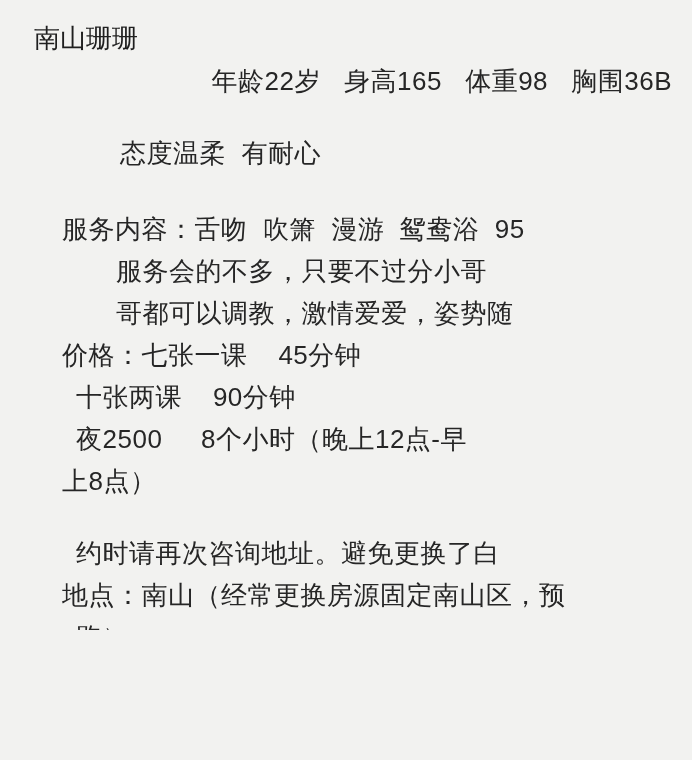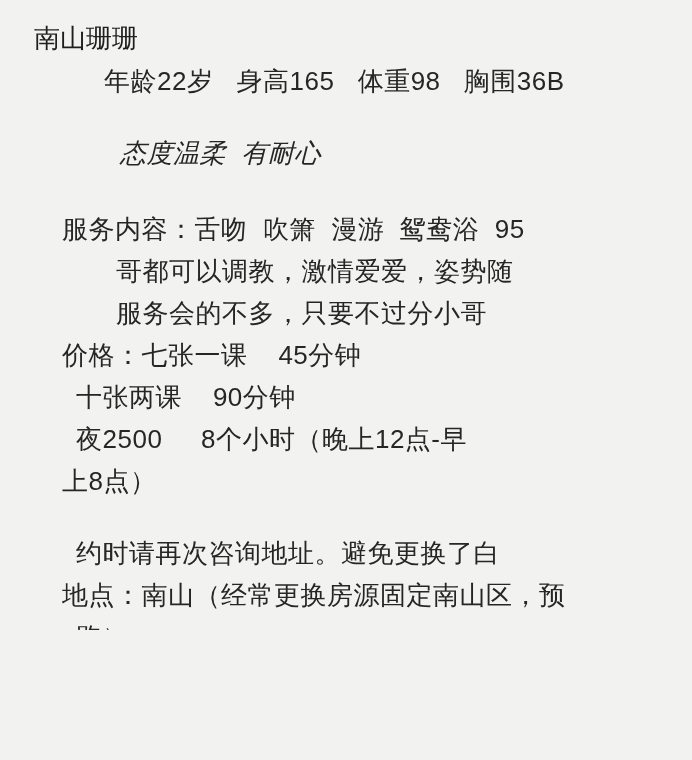--- a/index.html
+++ b/index.html
@@ -29,23 +29,23 @@
     letter-spacing: 0.5px;
     color: #262626;
   }
   .title {
     font-size: 26px;
     line-height: 40px;
     margin-left: 14px;
     margin-bottom: 2px;
     color: #1f1f1f;
   }
-  .indent-1 { margin-left: 84px; }
+  .indent-1 { margin-left: 56px; text-align: right; }
   .indent-2 { margin-left: 48px; }
-  .indent-3 { margin-left: 100px; font-style: italic; }
+  .indent-3 { margin-left: 100px; }
   .indent-4 { margin-left: 42px; }
   .indent-5 { margin-left: 96px; }
   .indent-6 { margin-left: 56px; }
   .gap-md { height: 30px; }
   .gap-lg { height: 34px; }
   .clipped {
     height: 14px;
     overflow: hidden;
   }
 </style>
@@ -58,22 +58,22 @@
 
   <div class="line indent-1">年龄22岁   身高165   体重98   胸围36B</div>
 
   <div class="gap-md"></div>
 
   <div class="line indent-3">态度温柔  有耐心</div>
 
   <div class="gap-lg"></div>
 
   <div class="line indent-4">服务内容：舌吻  吹箫  漫游  鸳鸯浴  95</div>
+  <div class="line indent-5">服务会的不多，只要不过分小哥</div>
   <div class="line indent-5">哥都可以调教，激情爱爱，姿势随</div>
-  <div class="line indent-5">服务会的不多，只要不过分小哥</div>
 
   <div class="line indent-4">价格：七张一课    45分钟</div>
   <div class="line indent-6">十张两课    90分钟</div>
   <div class="line indent-6">夜2500     8个小时（晚上12点-早</div>
   <div class="line indent-4">上8点）</div>
 
   <div class="gap-md"></div>
 
   <div class="line indent-6">约时请再次咨询地址。避免更换了白</div>
   <div class="line indent-4">地点：南山（经常更换房源固定南山区，预</div>

